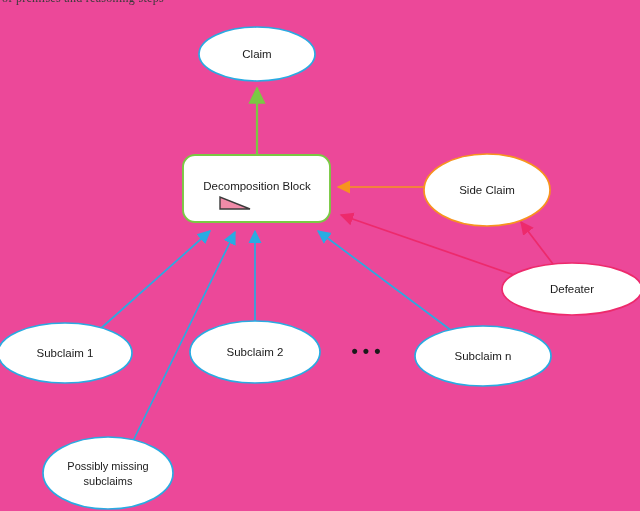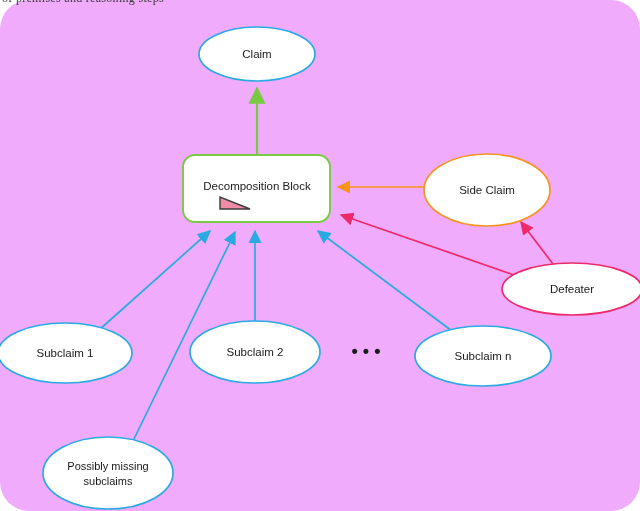--- a/index.html
+++ b/index.html
@@ -12,22 +12,21 @@
     font-family: "Liberation Sans", sans-serif;
     width: 640px;
     height: 511px;
     overflow: hidden;
     position: relative;
   }
   #diagram-root {
     position: relative;
     width: 640px;
     height: 511px;
-    background: #f0abfc;
-    border-radius: 29px;
+    background: #ec4899;
   }
   svg#diagram-canvas {
     position: absolute;
     top: 0;
     left: 0;
     width: 640px;
     height: 511px;
     display: block;
   }
   .node-label {

